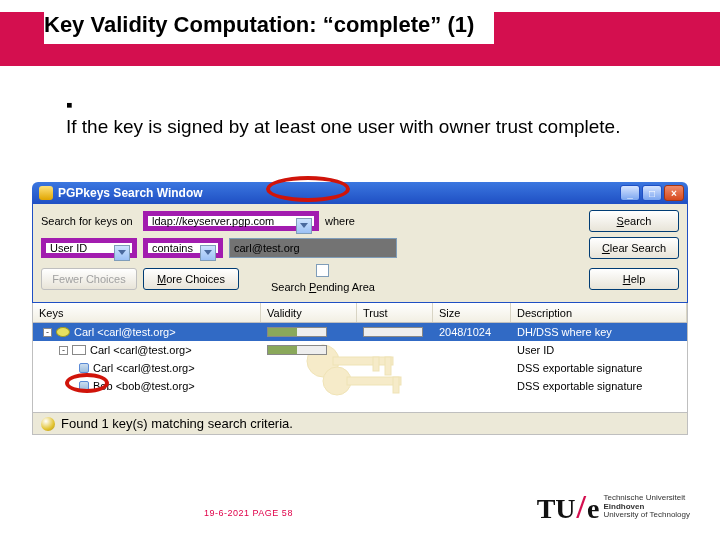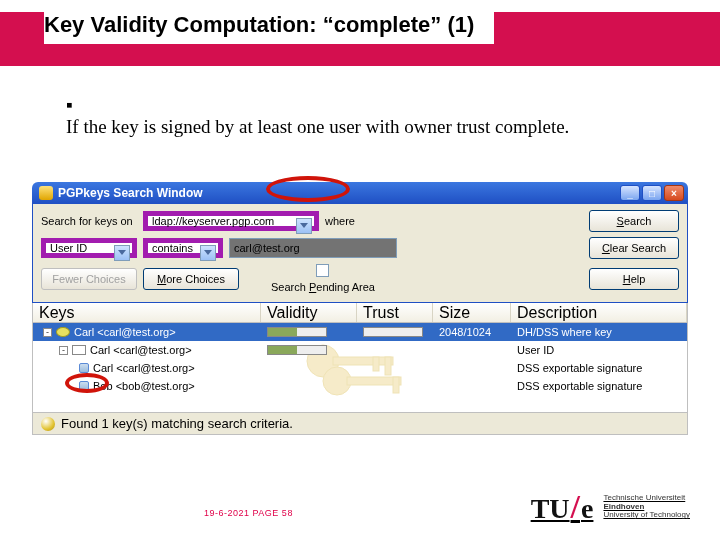--- a/index.html
+++ b/index.html
@@ -25,21 +25,21 @@
     font-weight: bold;
     font-size: 22px;
     color: #000;
     background: #fff;
     padding: 6px 20px 6px 0;
     margin-top: -28px;
   }
   .bullet-block {
     position: absolute;
     top: 94px; left: 66px; right: 28px;
-    font-family: Liberation Serif, serif;
+    font-family: Liberation Sans, sans-serif;
     font-size: 19px;
     color: #000;
   }
   .bullet-block .blt { display:inline-block; width:18px; vertical-align: top;}
   .bullet-block .txt { display:inline-block; width: calc(100% - 22px); }
   
   
   .win {
     position: absolute;
     left: 32px; top: 182px;
@@ -112,21 +112,21 @@
   .btn.disabled { color:#a0a0a0; border-color:#bfbfbf;}
   .underline-letter { text-decoration: underline; }
   .chkline { display:flex; align-items:center; gap:4px;flex-direction:column;}
   .chk { width:13px; height:13px; border:1px solid #7f9db9; background:#fff; }
   
   
   .colheaders {
     display:flex; background: linear-gradient(#fff,#f2efe3);
     border:1px solid #bfbfbf; border-top:none;
     height: 20px; align-items:center;
-    font-size: 16px;
+    font-size: 11px;
   }
   .ch { border-right:1px solid #d8d4c4; height:100%; display:flex; align-items:center; padding:0 6px; position:relative;}
   .c-keys{width:228px;} .c-val{width:96px;} .c-trust{width:76px;} .c-size{width:78px;} .c-desc{flex:1;}
   
   .treebody {
     background:#fff; border:1px solid #bfbfbf; border-top:none;
     position:relative; height: 90px;
   }
   .treeline { display:flex; align-items:center; height:18px; font-size:11px;}
   .tind { display:inline-block; }
@@ -178,21 +178,21 @@
     pointer-events:none;
   } 
   
   
   .footer-date {
     position:absolute; left:204px; bottom:22px;
     font-size:9px; color: #e00049; letter-spacing: .5px;
   }
   .tu-logo {
     position:absolute; right:30px; bottom:14px;
-    display:flex; align-items:center; gap:10px;text-decoration:underline;
+    display:flex; align-items:center; gap:4px;
   }
   .tu-logo .mark {
     font-family: Georgia, serif; font-weight:bold; font-size:28px; color:#111;
     display:flex; align-items:baseline;
   }
   .tu-logo .slash { color:#d40f4f; font-size:34px; margin:0 1px;}
   .tu-logo small {
     font-size:8px; color:#333; line-height:1.05; display:block;
   }
 </style>

